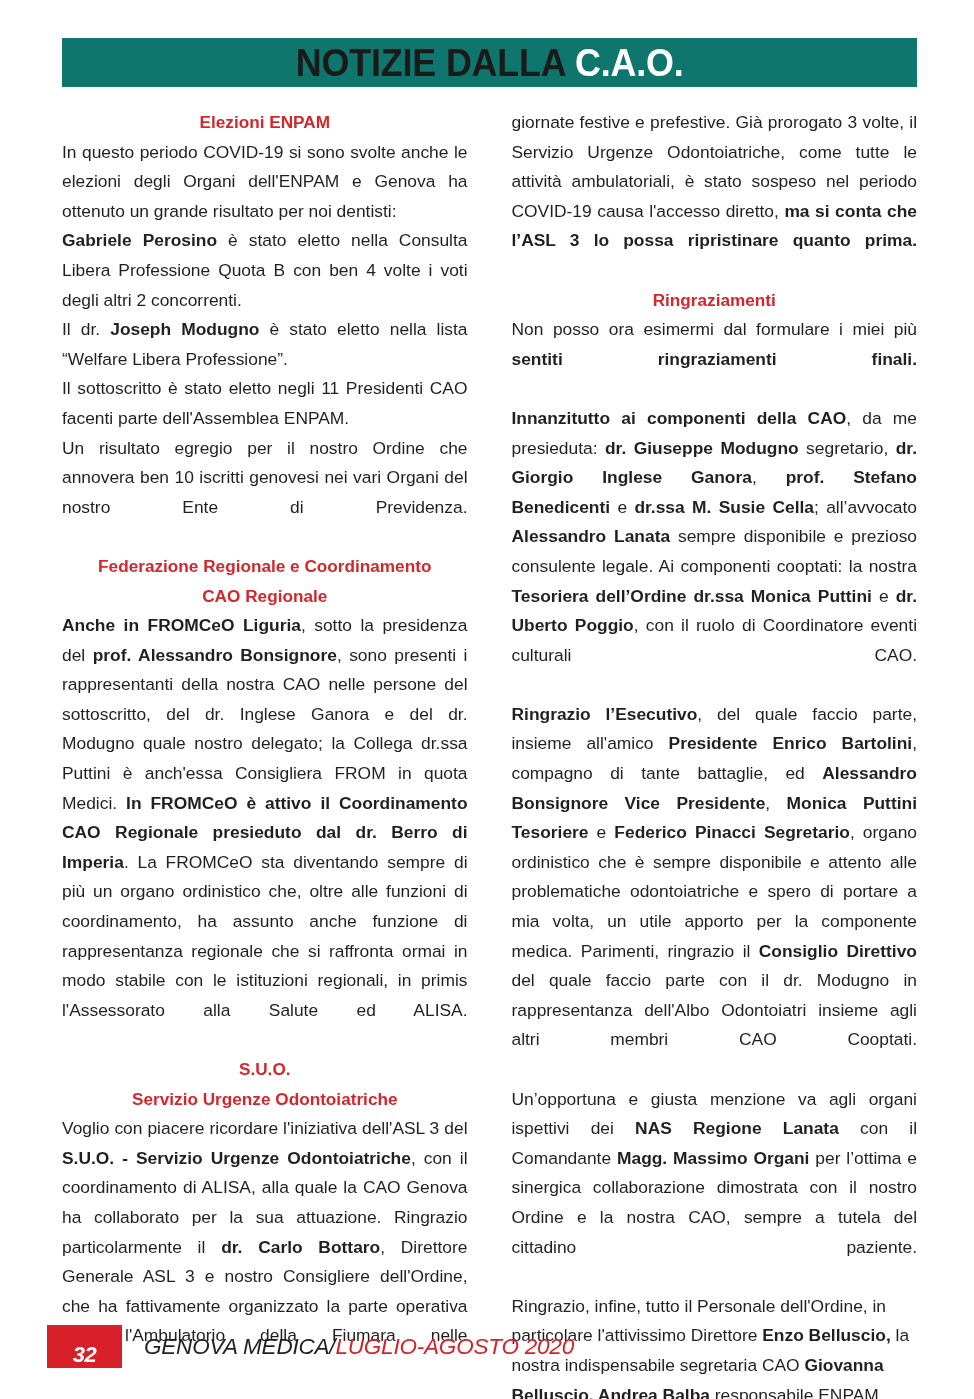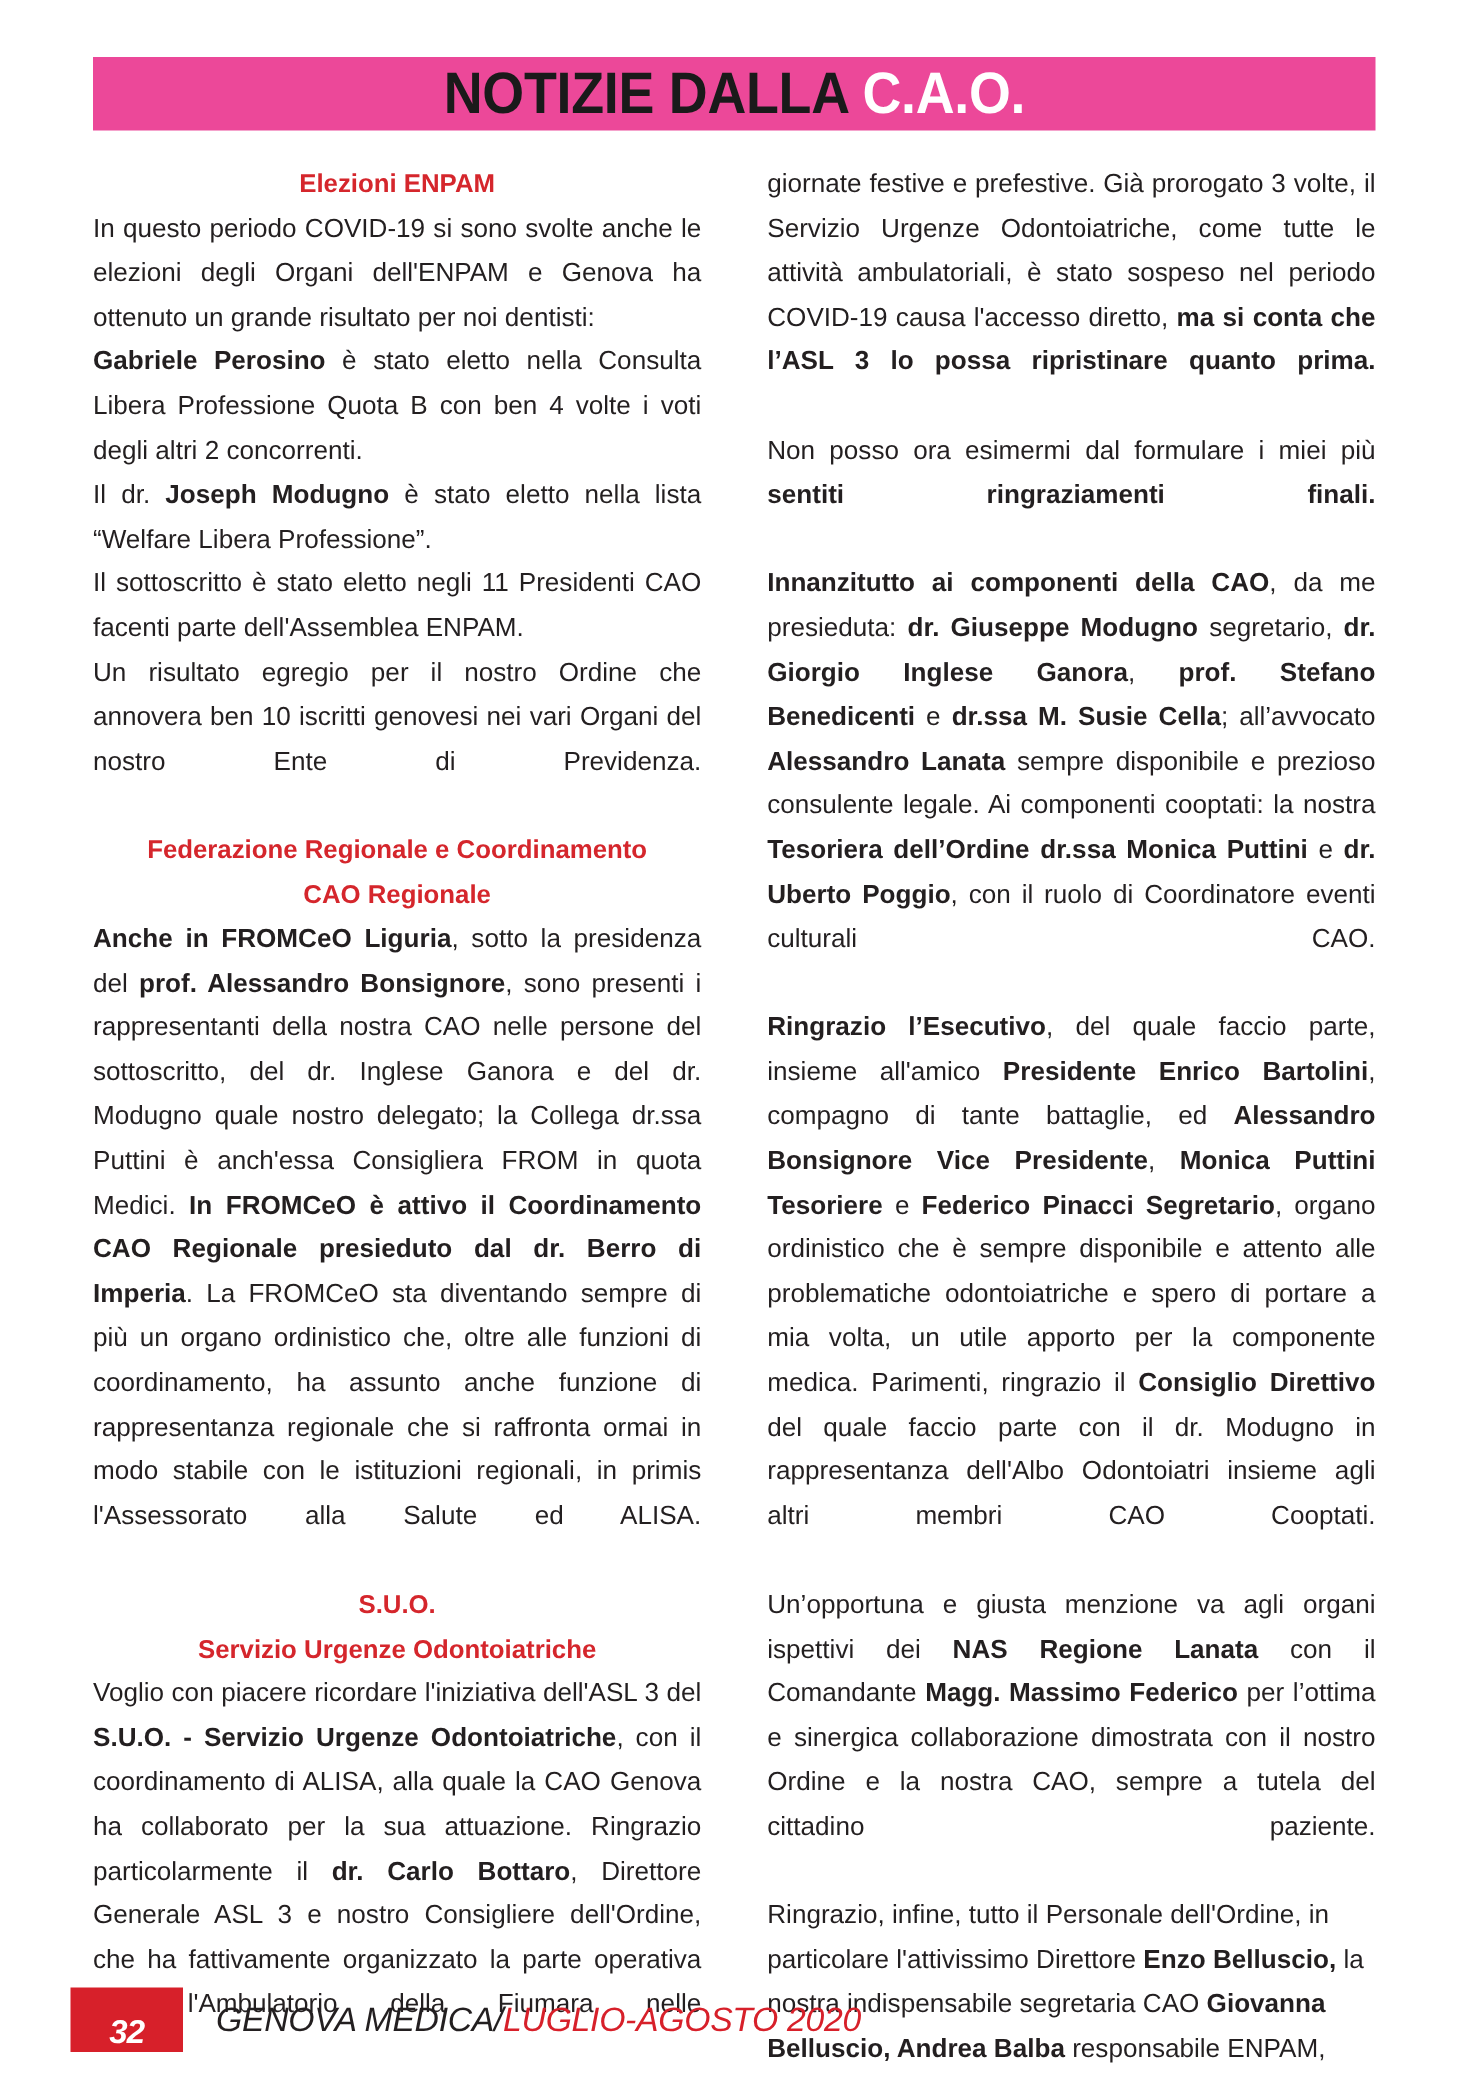--- a/index.html
+++ b/index.html
@@ -23,21 +23,21 @@
     background: #ffffff;
   }
 
   
   .banner {
     position: absolute;
     left: 62px;
     top: 38px;
     width: 855px;
     height: 49px;
-    background: #ec4899;
+    background: #0f766e;
     display: flex;
     align-items: center;
     justify-content: center;
   }
   .banner-title {
     font-size: 39px;
     font-weight: bold;
     letter-spacing: -0.2px;
     line-height: 1;
     white-space: nowrap;
@@ -152,28 +152,29 @@
       <h2 class="sec-head">Servizio Urgenze Odontoiatriche</h2>
 
       <p class="body"><span>Voglio con piacere ricordare l'iniziativa dell'ASL 3 del </span><b>S.U.O. - Servizio Urgenze Odontoiatriche</b><span>, con il coordinamento di ALISA, alla quale la CAO Genova ha collaborato per la sua attuazione. Ringrazio particolarmente il </span><b>dr. Carlo Bottaro</b><span>, Direttore Generale ASL 3 e nostro Consigliere dell'Ordine, che ha fattivamente organizzato la parte operativa con l'Ambulatorio della Fiumara nelle</span></p>
 
     </div>
 
     <div class="col">
 
       <p class="body"><span>giornate festive e prefestive. Già prorogato 3 volte, il Servizio Urgenze Odontoiatriche, come tutte le attività ambulatoriali, è stato sospeso nel periodo COVID-19 causa l'accesso diretto, </span><b>ma si conta che l’ASL 3 lo possa ripristinare quanto prima.</b></p>
 
+      <h2 class="sec-head">Ringraziamenti</h2>
 
       <p class="body"><span>Non posso ora esimermi dal formulare i miei più </span><b>sentiti ringraziamenti finali.</b></p>
 
       <p class="body"><b>Innanzitutto ai componenti della CAO</b><span>, da me presieduta: </span><b>dr. Giuseppe Modugno</b><span> segretario, </span><b>dr. Giorgio Inglese Ganora</b><span>, </span><b>prof. Stefano Benedicenti</b><span> e </span><b>dr.ssa M. Susie Cella</b><span>; all’avvocato </span><b>Alessandro Lanata</b><span> sempre disponibile e prezioso consulente legale. Ai componenti cooptati: la nostra </span><b>Tesoriera dell’Ordine dr.ssa Monica Puttini</b><span> e </span><b>dr. Uberto Poggio</b><span>, con il ruolo di Coordinatore eventi culturali CAO.</span></p>
 
       <p class="body"><b>Ringrazio l’Esecutivo</b><span>, del quale faccio parte, insieme all'amico </span><b>Presidente Enrico Bartolini</b><span>, compagno di tante battaglie, ed </span><b>Alessandro Bonsignore Vice Presidente</b><span>, </span><b>Monica Puttini Tesoriere</b><span> e </span><b>Federico Pinacci Segretario</b><span>, organo ordinistico che è sempre disponibile e attento alle problematiche odontoiatriche e spero di portare a mia volta, un utile apporto per la componente medica. Parimenti, ringrazio il </span><b>Consiglio Direttivo</b><span> del quale faccio parte con il dr. Modugno in rappresentanza dell'Albo Odontoiatri insieme agli altri membri CAO Cooptati.</span></p>
 
-      <p class="body"><span>Un’opportuna e giusta menzione va agli organi ispettivi dei </span><b>NAS Regione Lanata</b><span> con il Comandante </span><b>Magg. Massimo Federico</b><span> per l’ottima e sinergica collaborazione dimostrata con il nostro Ordine e la nostra CAO, sempre a tutela del cittadino paziente.</span></p>
+      <p class="body"><span>Un’opportuna e giusta menzione va agli organi ispettivi dei </span><b>NAS Regione Lanata</b><span> con il Comandante </span><b>Magg. Massimo Organi</b><span> per l’ottima e sinergica collaborazione dimostrata con il nostro Ordine e la nostra CAO, sempre a tutela del cittadino paziente.</span></p>
 
       <p class="body nojust"><span>Ringrazio, infine, tutto il Personale dell'Ordine, in particolare l'attivissimo Direttore </span><b>Enzo Belluscio,</b><span> la nostra indispensabile segretaria CAO </span><b>Giovanna Belluscio, Andrea Balba</b><span> responsabile ENPAM, </span></p>
 
     </div>
   </div>
 
   <div class="footer">
     <div class="footer-page-block">
       <span class="footer-page-num">32</span>
     </div>

